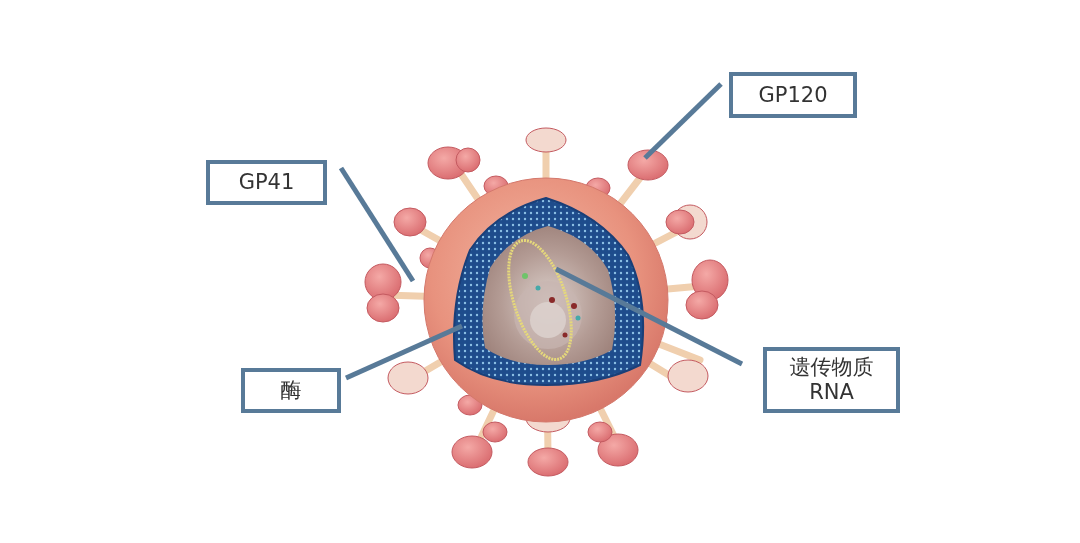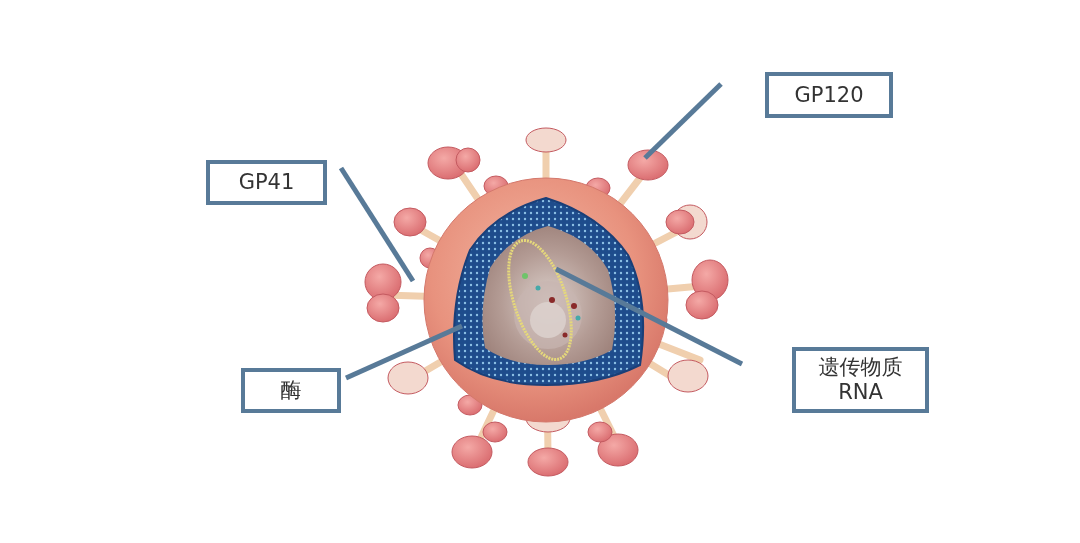--- a/index.html
+++ b/index.html
@@ -105,29 +105,29 @@
     </g>
 
     <g stroke="#587a98" stroke-width="5" stroke-linecap="butt">
       <line x1="721" y1="84" x2="645" y2="158"></line>
       <line x1="341" y1="168" x2="413" y2="281"></line>
       <line x1="346" y1="378" x2="462" y2="326"></line>
       <line x1="556" y1="269" x2="742" y2="364"></line>
     </g>
   </svg>
 
-  <div class="label-box" style="left:729px; top:72px; width:128px; height:46px;margin-left:36px;">
+  <div class="label-box" style="left:729px; top:72px; width:128px; height:46px;">
     <span>GP120</span>
   </div>
 
   <div class="label-box" style="left:206px; top:160px; width:121px; height:45px;">
     <span>GP41</span>
   </div>
 
   <div class="label-box" style="left:241px; top:368px; width:100px; height:45px;">
     <span>酶</span>
   </div>
 
-  <div class="label-box" style="left:792px; top:347px; width:137px; height:66px;">
+  <div class="label-box" style="left:763px; top:347px; width:137px; height:66px;">
     <span>遗传物质</span>
     <span>RNA</span>
   </div>
 </div>
 
 </body></html>

